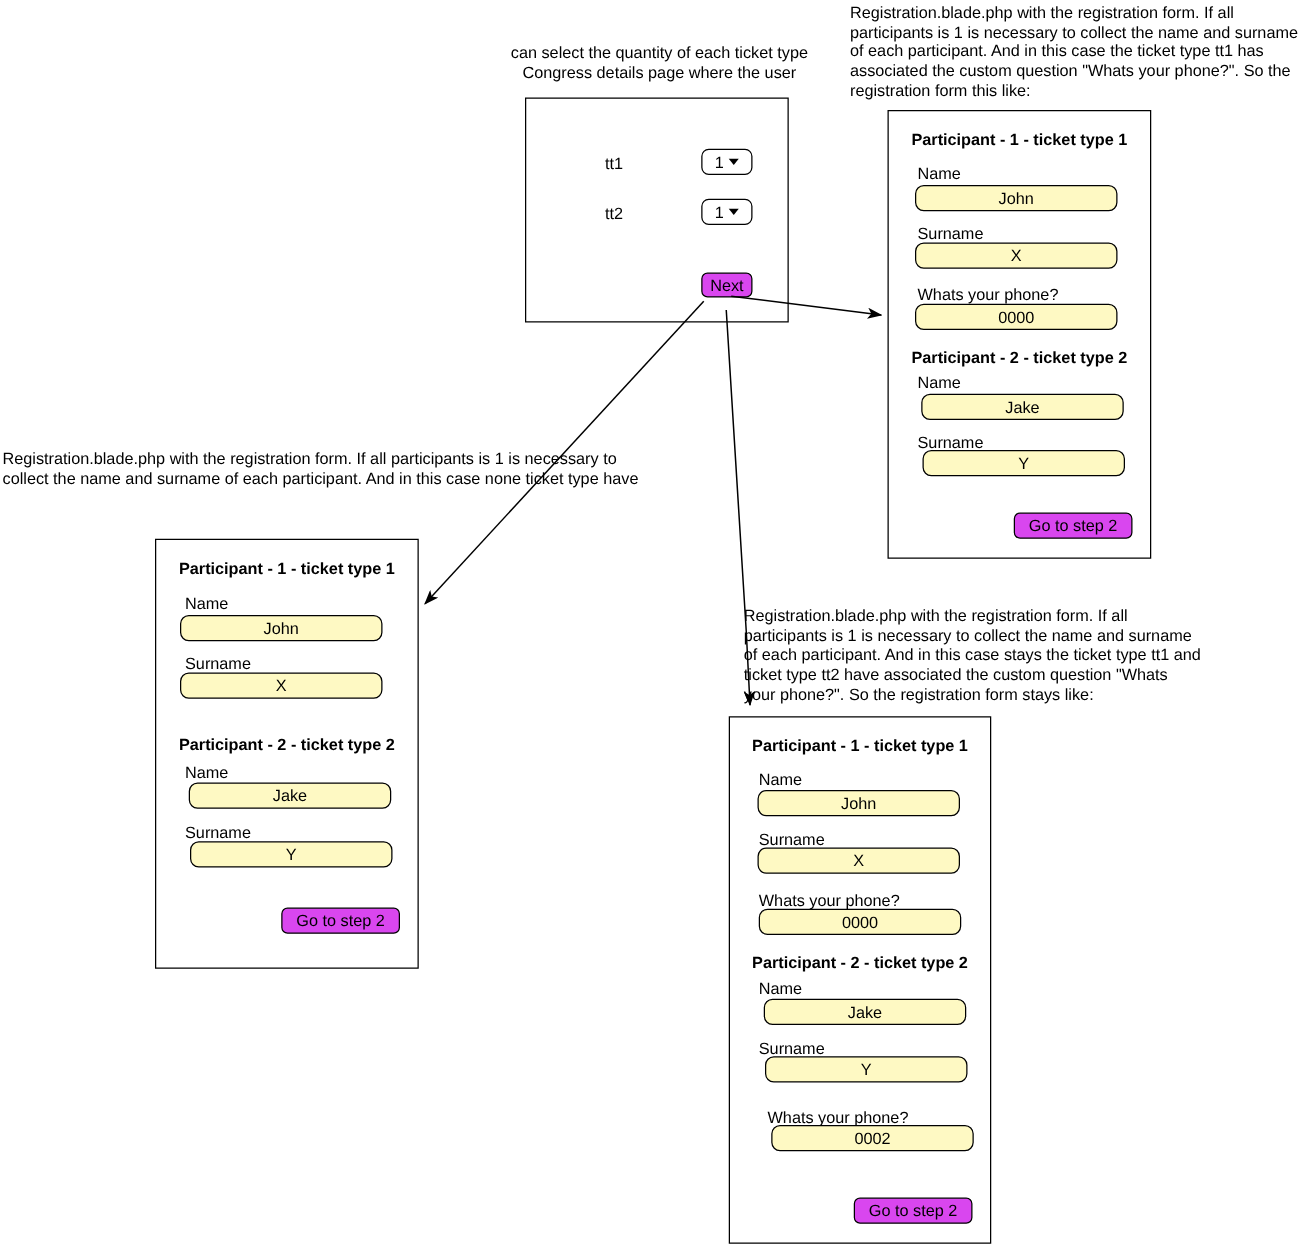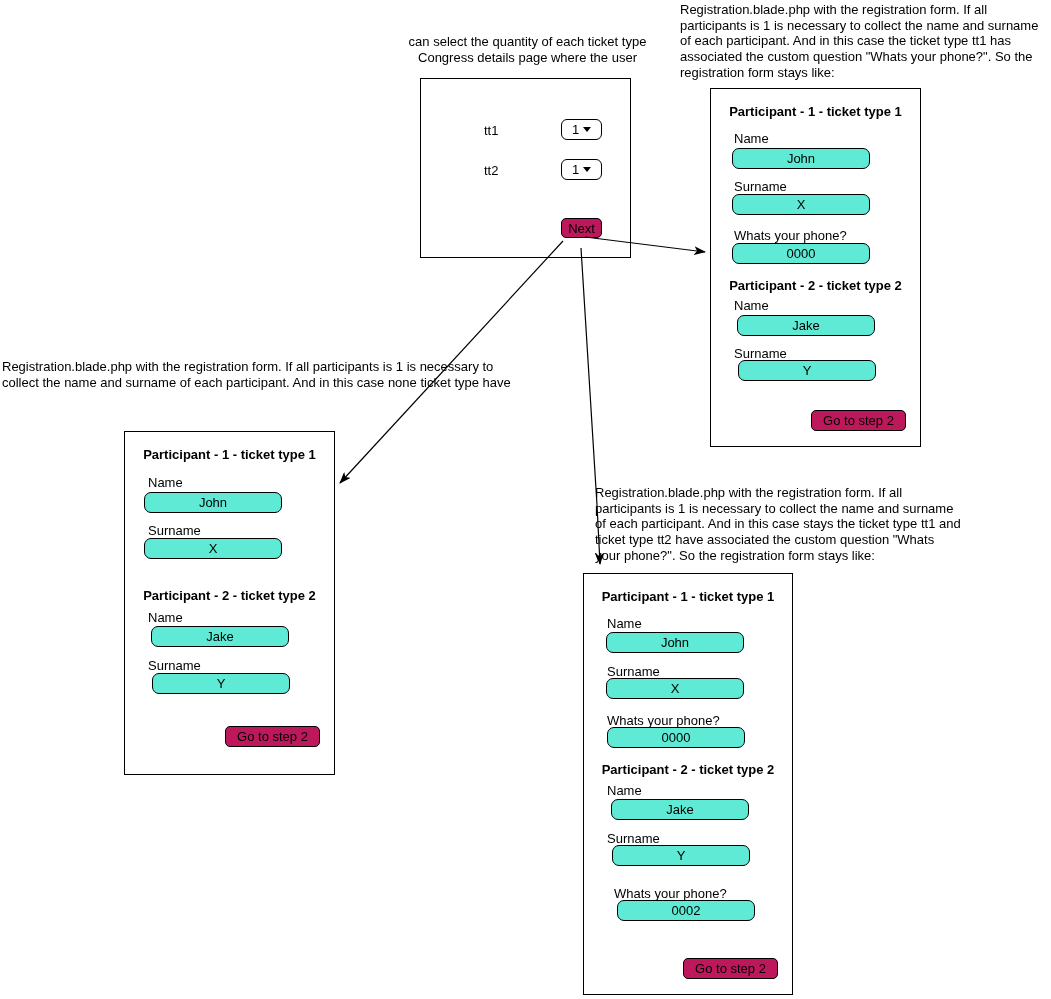--- a/index.html
+++ b/index.html
@@ -37,56 +37,56 @@
   }
   .caret {
     width: 0; height: 0; display: inline-block;
     border-left: 4px solid transparent;
     border-right: 4px solid transparent;
     border-top: 5px solid #000;
   }
   .btn {
     position: absolute;
     border: 1px solid #000; border-radius: 5px;
-    background: #be185d;
+    background: #d946ef;
     font-size: 13px; text-align: center;
     display: flex; align-items: center; justify-content: center;
     font-family: "Liberation Sans", "DejaVu Sans", sans-serif;
     cursor: default;
   }
 
   
   .form-h {
     position: absolute; left: 0; width: 100%;
     text-align: center; font-size: 13px; font-weight: bold;
     white-space: nowrap;
   }
   .fld-label { position: absolute; left: 23px; font-size: 13px; white-space: nowrap; }
   .fld {
     position: absolute; left: 21px;
-    width: 138px; height: 21px;
+    width: 162px; height: 21px;
     border: 1px solid #000; border-radius: 7px;
-    background: #5eead4;
+    background: #fef9c3;
     text-align: center; font-size: 13px;
     font-family: "Liberation Sans", "DejaVu Sans", sans-serif;
     outline: none; padding: 0; color: #000;
   }
   .go-btn { right: 14px; width: 95px; height: 21px; }
 
   svg.arrows { position: absolute; left: 0; top: 0; pointer-events: none; }
 </style>
 </head>
 <body>
 
 <div class="abs note" style="left:680px; top:2px; width:370px;">
   <div class="nline">Registration.blade.php with the registration form. If all</div>
   <div class="nline">participants is 1 is necessary to collect the name and surname</div>
   <div class="nline">of each participant. And in this case the ticket type tt1 has</div>
   <div class="nline">associated the custom question "Whats your phone?". So the</div>
-  <div class="nline">registration form stays like:</div>
+  <div class="nline">registration form this like:</div>
 </div>
 
 <div class="abs caption" style="left:380px; top:34px; width:295px;">
   <div class="nline">can select the quantity of each ticket type</div>
   <div class="nline">Congress details page where the user</div>
 </div>
 
 <div class="outline-box" style="left:420px; top:78px; width:211px; height:180px;">
   <div class="tt-label" style="left:63px; top:44px;">tt1</div>
   <div class="dropdown" style="left:140px; top:40px;">

